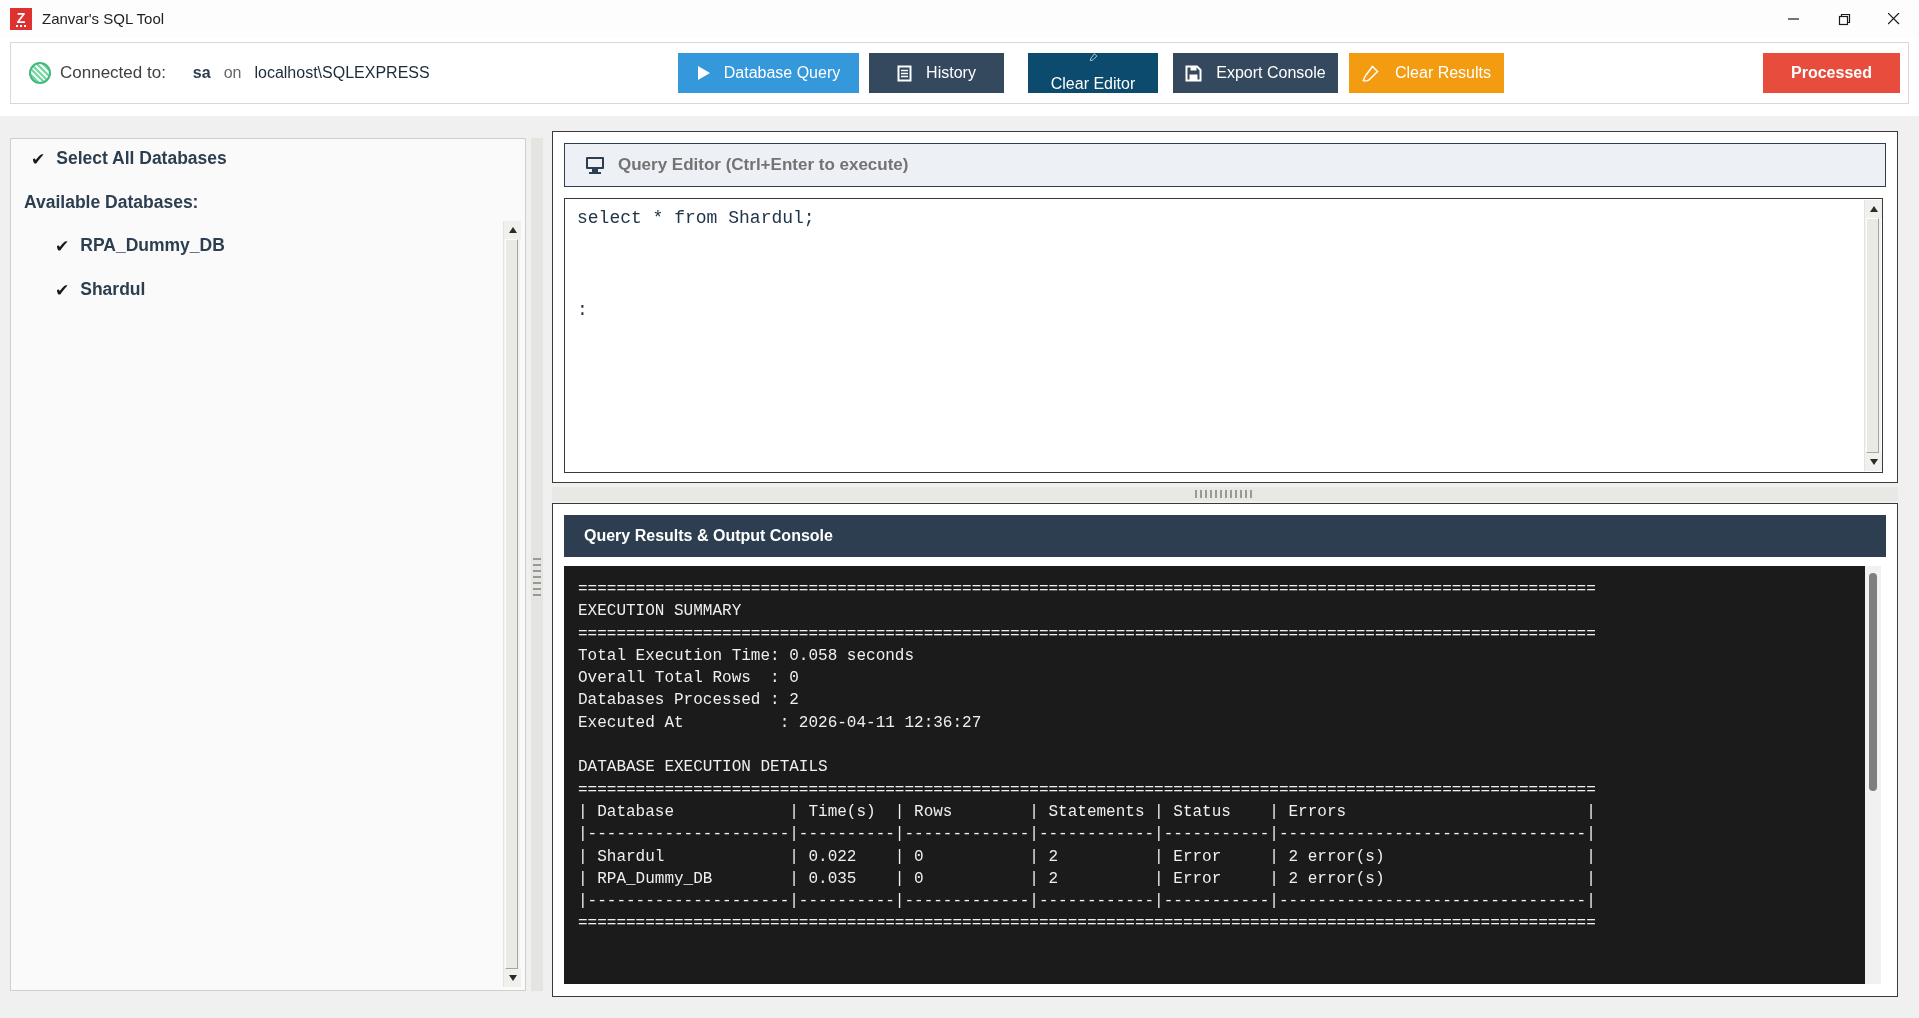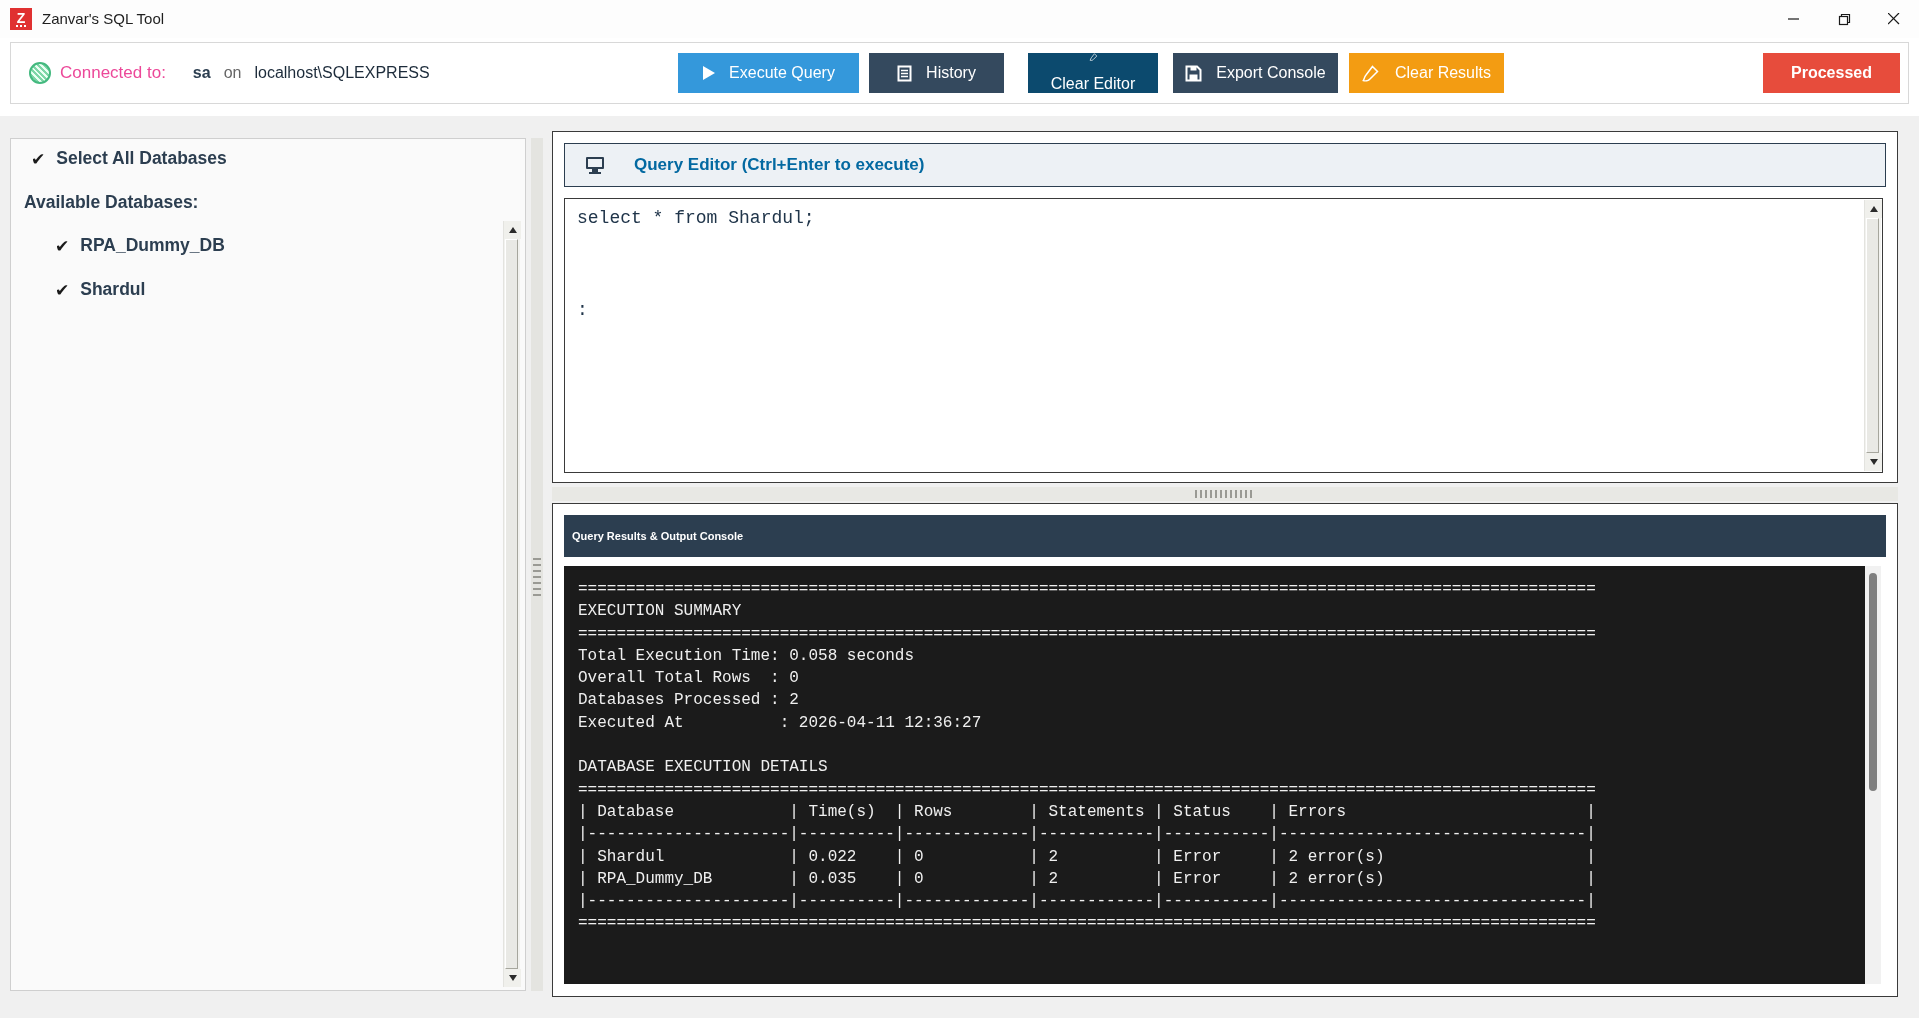--- a/index.html
+++ b/index.html
@@ -16,21 +16,21 @@
   .win-title{position:absolute;left:42px;top:10px;font-size:15px;color:#1f1f1f;}
   .win-controls{position:absolute;right:0;top:0;height:38px;display:flex;}
   .win-btn{width:50px;height:38px;display:flex;align-items:center;justify-content:center;}
 
   
   .toolbar{position:absolute;left:10px;top:42px;width:1897px;height:60px;background:#fff;
            border:1px solid #d8d8d8;}
   .status{position:absolute;left:18px;top:0;height:100%;display:flex;align-items:center;gap:9px;}
   .status-dot{width:22px;height:22px;border-radius:50%;border:2px solid #43b97f;box-sizing:border-box;
               background:repeating-linear-gradient(45deg,#7ed6a7 0 2px,#eafff3 2px 4px);}
-  .lbl-connected{color:#ec4899;font-size:17px;}
+  .lbl-connected{color:#404040;font-size:17px;}
   .lbl-user{color:#2c3e50;font-weight:bold;font-size:16px;margin-left:18px;}
   .lbl-on{color:#666;font-size:16px;margin:0 4px;}
   .lbl-server{color:#1c2b3a;font-weight:normal;font-size:16px;}
   .tb-btn{position:absolute;top:10px;height:40px;border:none;color:#fff;font-size:16px;
           font-family:"Liberation Sans",sans-serif;display:flex;align-items:center;
           justify-content:center;gap:14px;cursor:pointer;padding:0;}
   #btn-execute{left:667px;width:181px;background:#3498db;}
   #btn-history{left:858px;width:135px;background:#34495e;}
   #btn-clear-editor{left:1017px;width:130px;background:#0c4a6e;flex-direction:column;}
   #btn-export{left:1162px;width:165px;background:#34495e;}
@@ -68,32 +68,32 @@
                background:repeating-linear-gradient(180deg,#9a9a94 0 2px,transparent 2px 6px);}
   .hsash{position:absolute;left:552px;top:487px;width:1346px;height:14px;background:#e8e8e4;}
   .hsash .grip{position:absolute;left:643px;top:3px;width:58px;height:8px;
                background:repeating-linear-gradient(90deg,#9a9a94 0 2px,transparent 2px 5px);}
 
   
   .editor-panel{position:absolute;left:552px;top:131px;width:1346px;height:352px;background:#fff;
                 border:1px solid #3a3a3a;box-sizing:border-box;}
   .editor-header{position:absolute;left:11px;top:11px;right:11px;height:44px;background:#edf1f5;
                  border:1px solid #2c3e50;box-sizing:border-box;display:flex;align-items:center;
-                 gap:29px;padding-left:20px;color:#0369a1;font-weight:bold;font-size:17px;}
+                 gap:13px;padding-left:20px;color:#737373;font-weight:bold;font-size:17px;}
   .editor-area{position:absolute;left:11px;top:66px;right:14px;bottom:9px;background:#fff;
                border:1px solid #3a3a3a;box-sizing:border-box;}
   .editor-text{margin:0;padding:8px 12px;font:18px/23px "Liberation Mono",monospace;color:#20354a;}
   .editor-sb{top:1px;bottom:1px;right:1px;}
 
   
   .results-panel{position:absolute;left:552px;top:503px;width:1346px;height:494px;background:#fff;
                  border:1px solid #3a3a3a;box-sizing:border-box;}
   .results-header{position:absolute;left:11px;top:11px;right:11px;height:42px;background:#2c3e50;
-                  color:#fff;font-weight:bold;font-size:11px;display:flex;align-items:center;
-                  padding-left:8px;box-sizing:border-box;}
+                  color:#fff;font-weight:bold;font-size:16px;display:flex;align-items:center;
+                  padding-left:20px;box-sizing:border-box;}
   .console{position:absolute;left:11px;top:62px;right:16px;bottom:12px;background:#1b1b1b;}
   .console-text{margin:0;padding:12px 14px;font:16px/22.3px "Liberation Mono",monospace;color:#efefef;}
   .console-sb{position:absolute;right:0;top:0;bottom:0;width:16px;background:#f1f1f1;}
   .console-thumb{position:absolute;left:4px;width:8px;top:7px;height:218px;background:#7f7f7f;
                  border-radius:4px;}
 </style>
 </head>
 <body>
 
 <div class="lower-bg"></div>
@@ -131,21 +131,21 @@
     <span class="lbl-connected">Connected to:</span>
     <span class="lbl-user">sa</span>
     <span class="lbl-on">on</span>
     <span class="lbl-server">localhost\SQLEXPRESS</span>
   </div>
 
   <button class="tb-btn" id="btn-execute">
     <svg width="13" height="14">
         <polygon points="1,0 13,7 1,14" fill="#fff"></polygon>
       </svg>
-    <span>Execute Query</span>
+    <span>Database Query</span>
   </button>
 
   <button class="tb-btn" id="btn-history">
     <svg width="15" height="17" fill="none" stroke="#fff">
       <rect x="1.5" y="1.5" width="12" height="14" stroke-width="2"></rect>
       <line x1="4" y1="5.5" x2="11" y2="5.5" stroke-width="1.5"></line>
       <line x1="4" y1="8.5" x2="11" y2="8.5" stroke-width="1.5"></line>
       <line x1="4" y1="11.5" x2="11" y2="11.5" stroke-width="1.5"></line>
     </svg>
     <span>History</span>

